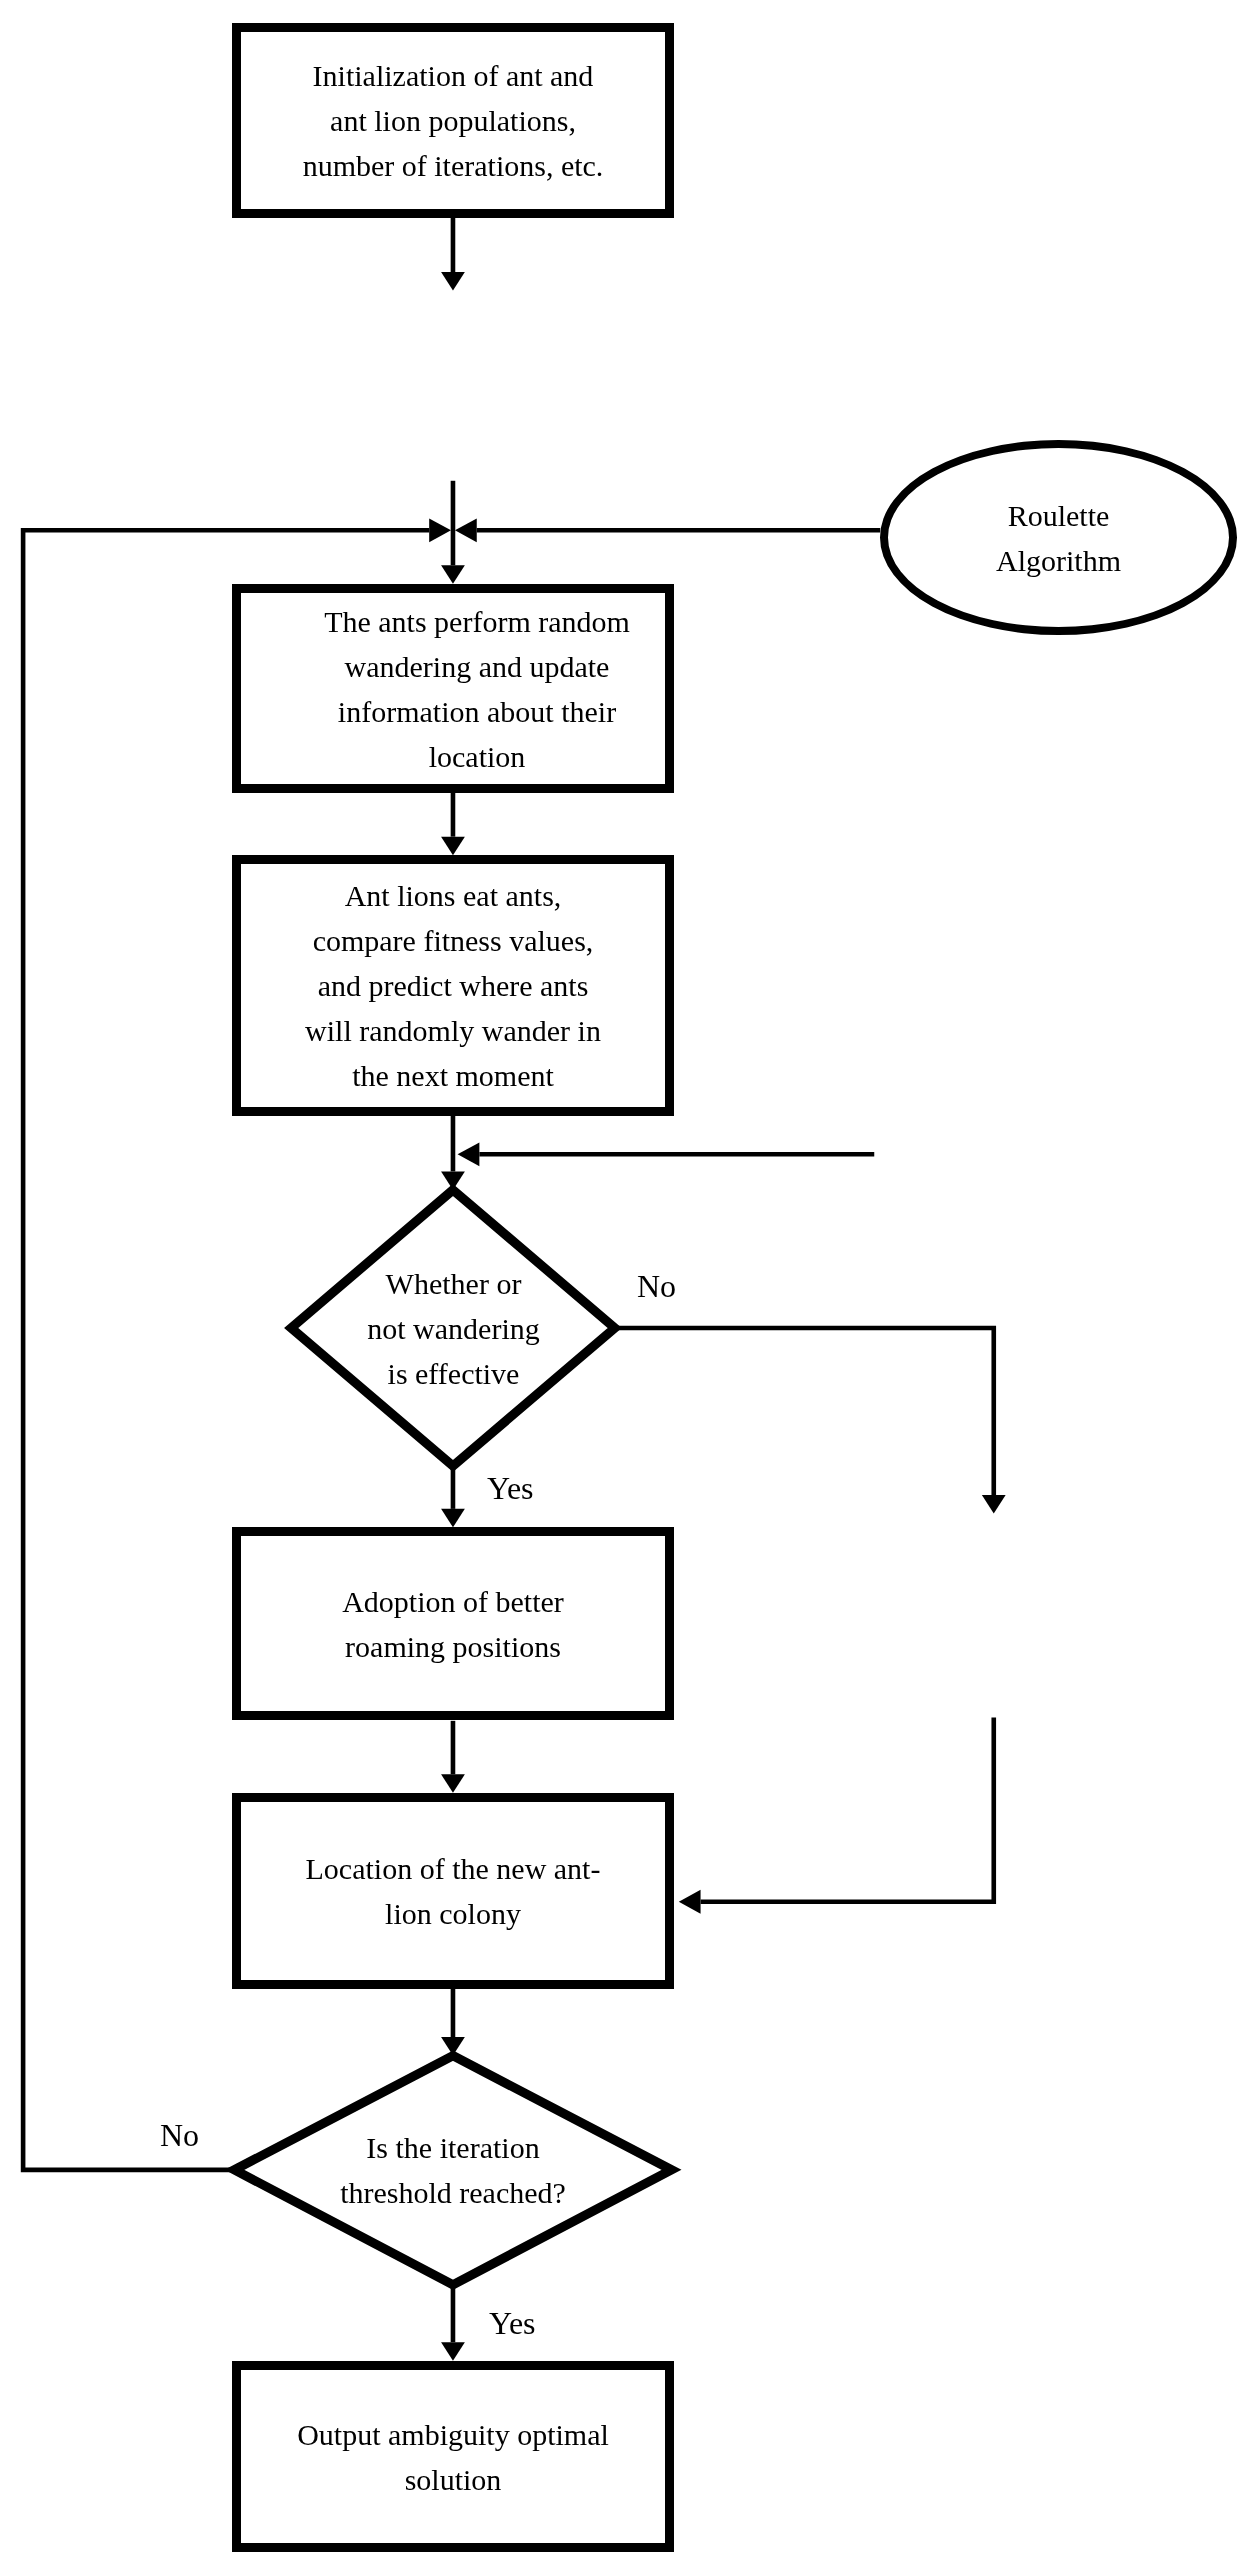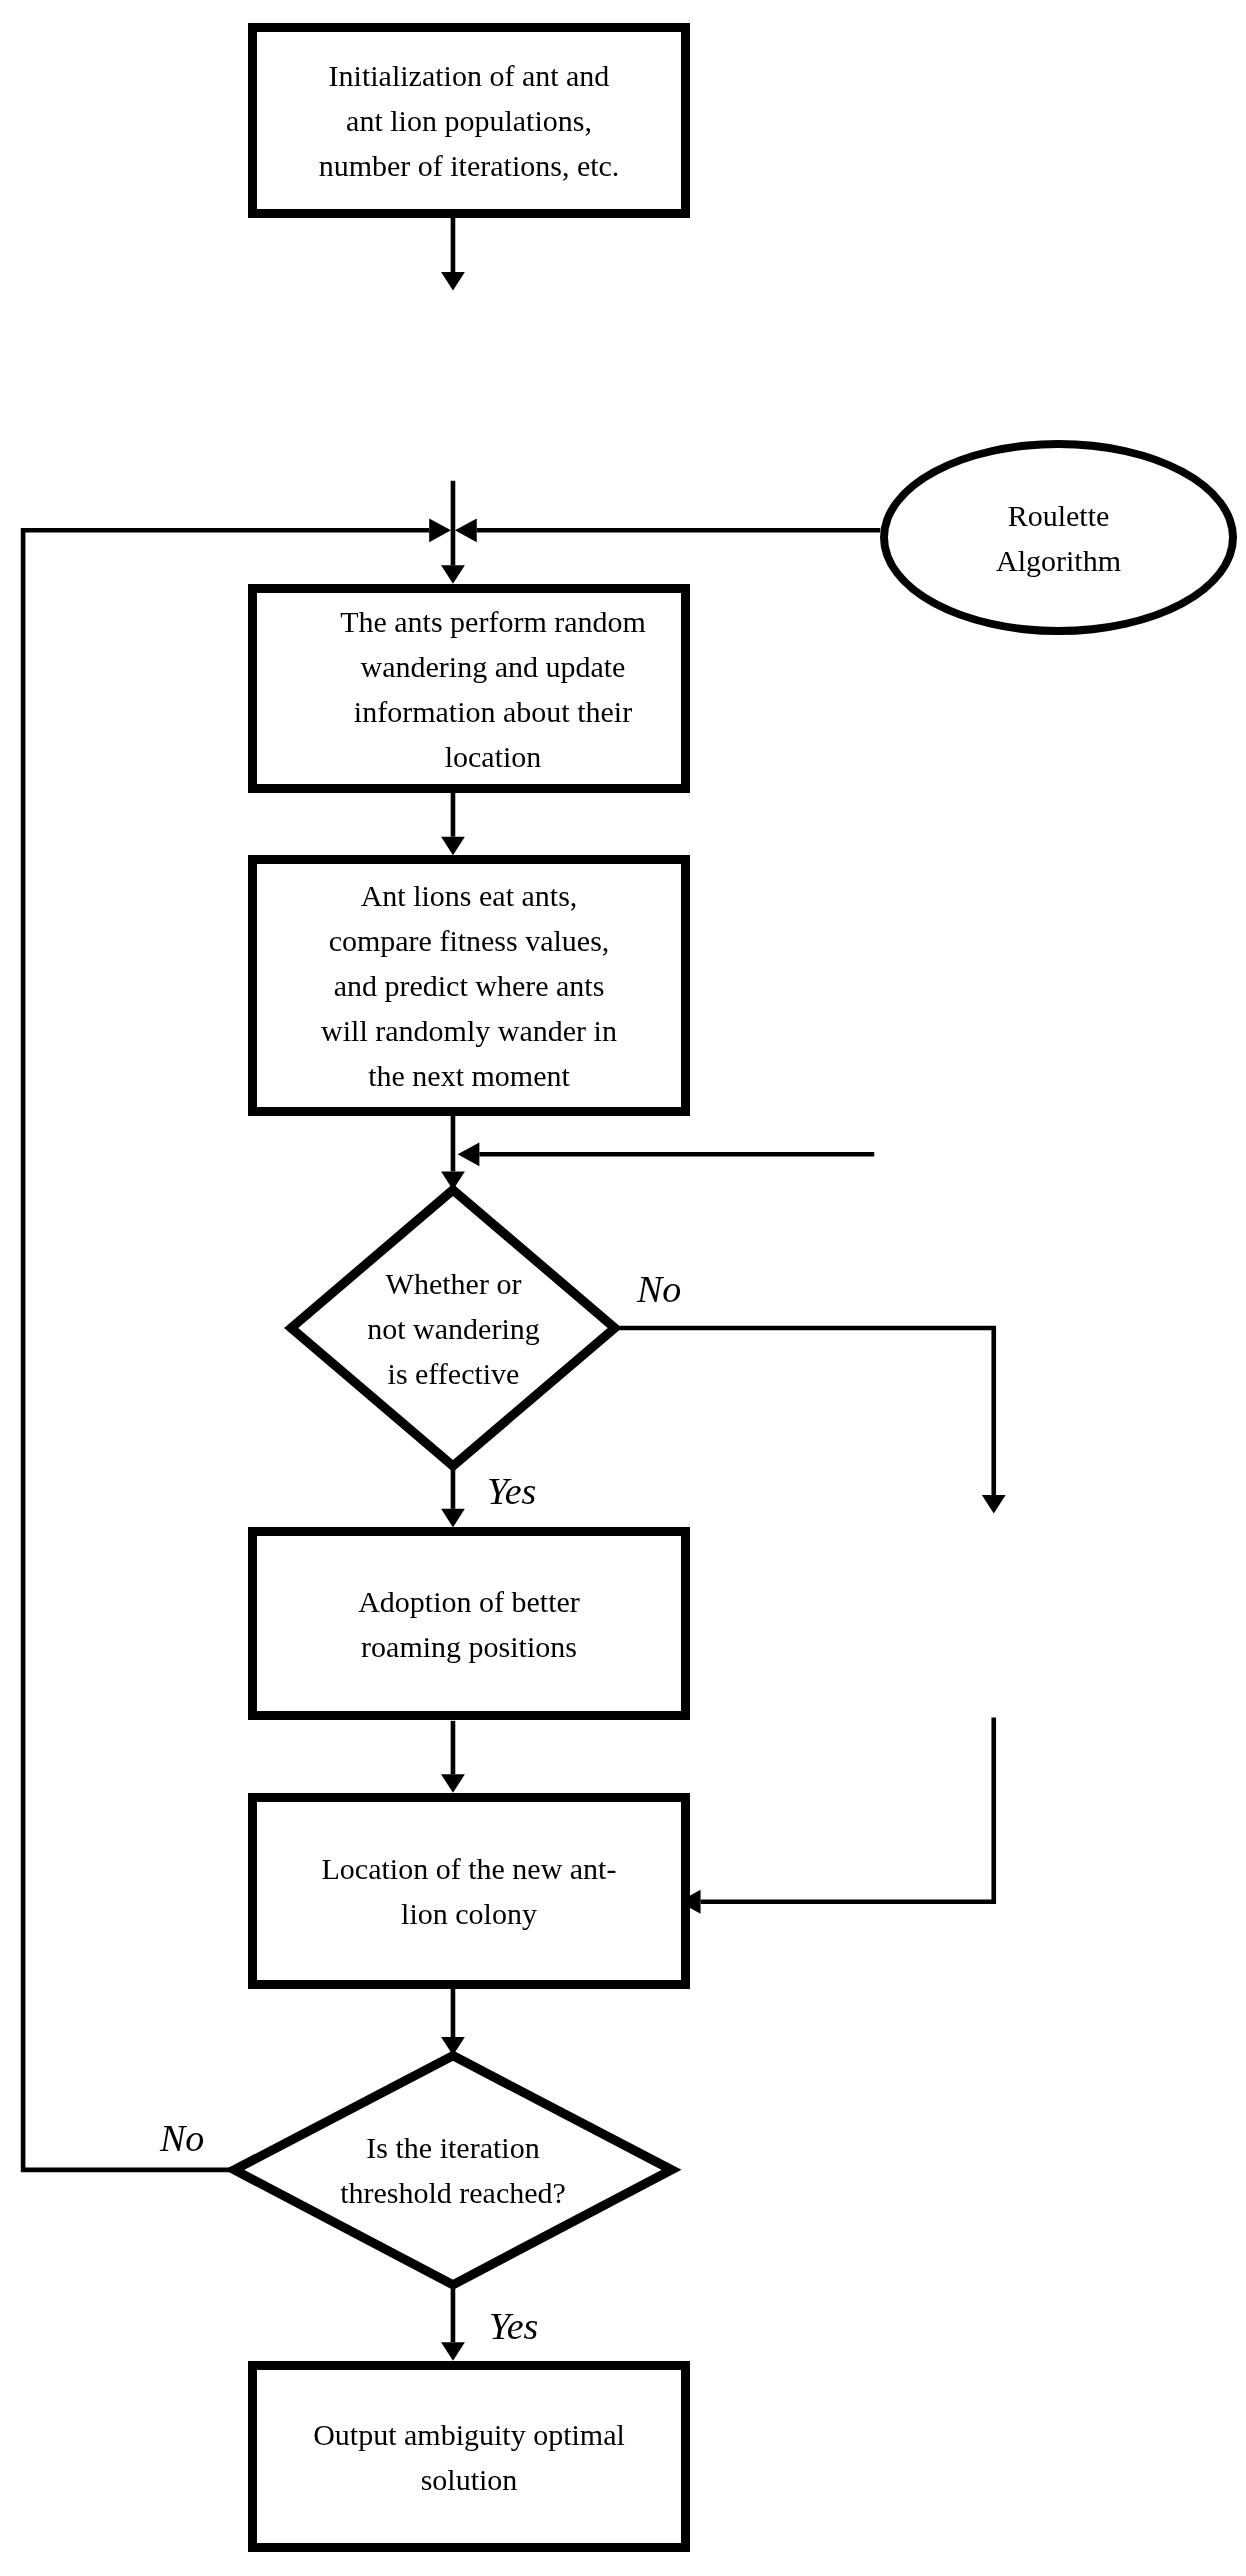--- a/index.html
+++ b/index.html
@@ -18,29 +18,28 @@
   .cshape { fill:var(--bg); stroke:var(--ink); stroke-width:14; }
   .chead  { fill:var(--ink); stroke:none; }
   .node {
     position:absolute;
     display:flex; align-items:center; justify-content:center;
     text-align:center;
     white-space:pre-line;
     font-size:30px; line-height:1.5;
     color:var(--ink);
   }
-  .rectnode  { border:9.2px solid var(--ink); background:var(--bg);margin-left:16px; }
+  .rectnode  { border:9.2px solid var(--ink); background:var(--bg); }
   .ovalnode  { border:8.6px solid var(--ink); background:var(--bg); border-radius:50%; }
   .floating  { background:transparent; border:none; }
   .edgelabel {
     position:absolute;
-    font-size:38px; line-height:1.1;
+    font-size:32px; line-height:1.1;
     color:var(--ink);
     white-space:nowrap;
-    font-style:italic;
   }
 </style>
 </head>
 <body>
 
 <div id="canvas">
 
   <svg id="wires" viewBox="0 0 1887 3901" xmlns="http://www.w3.org/2000/svg">
 
     <path class="cline" d="M686 330 V412"></path>

